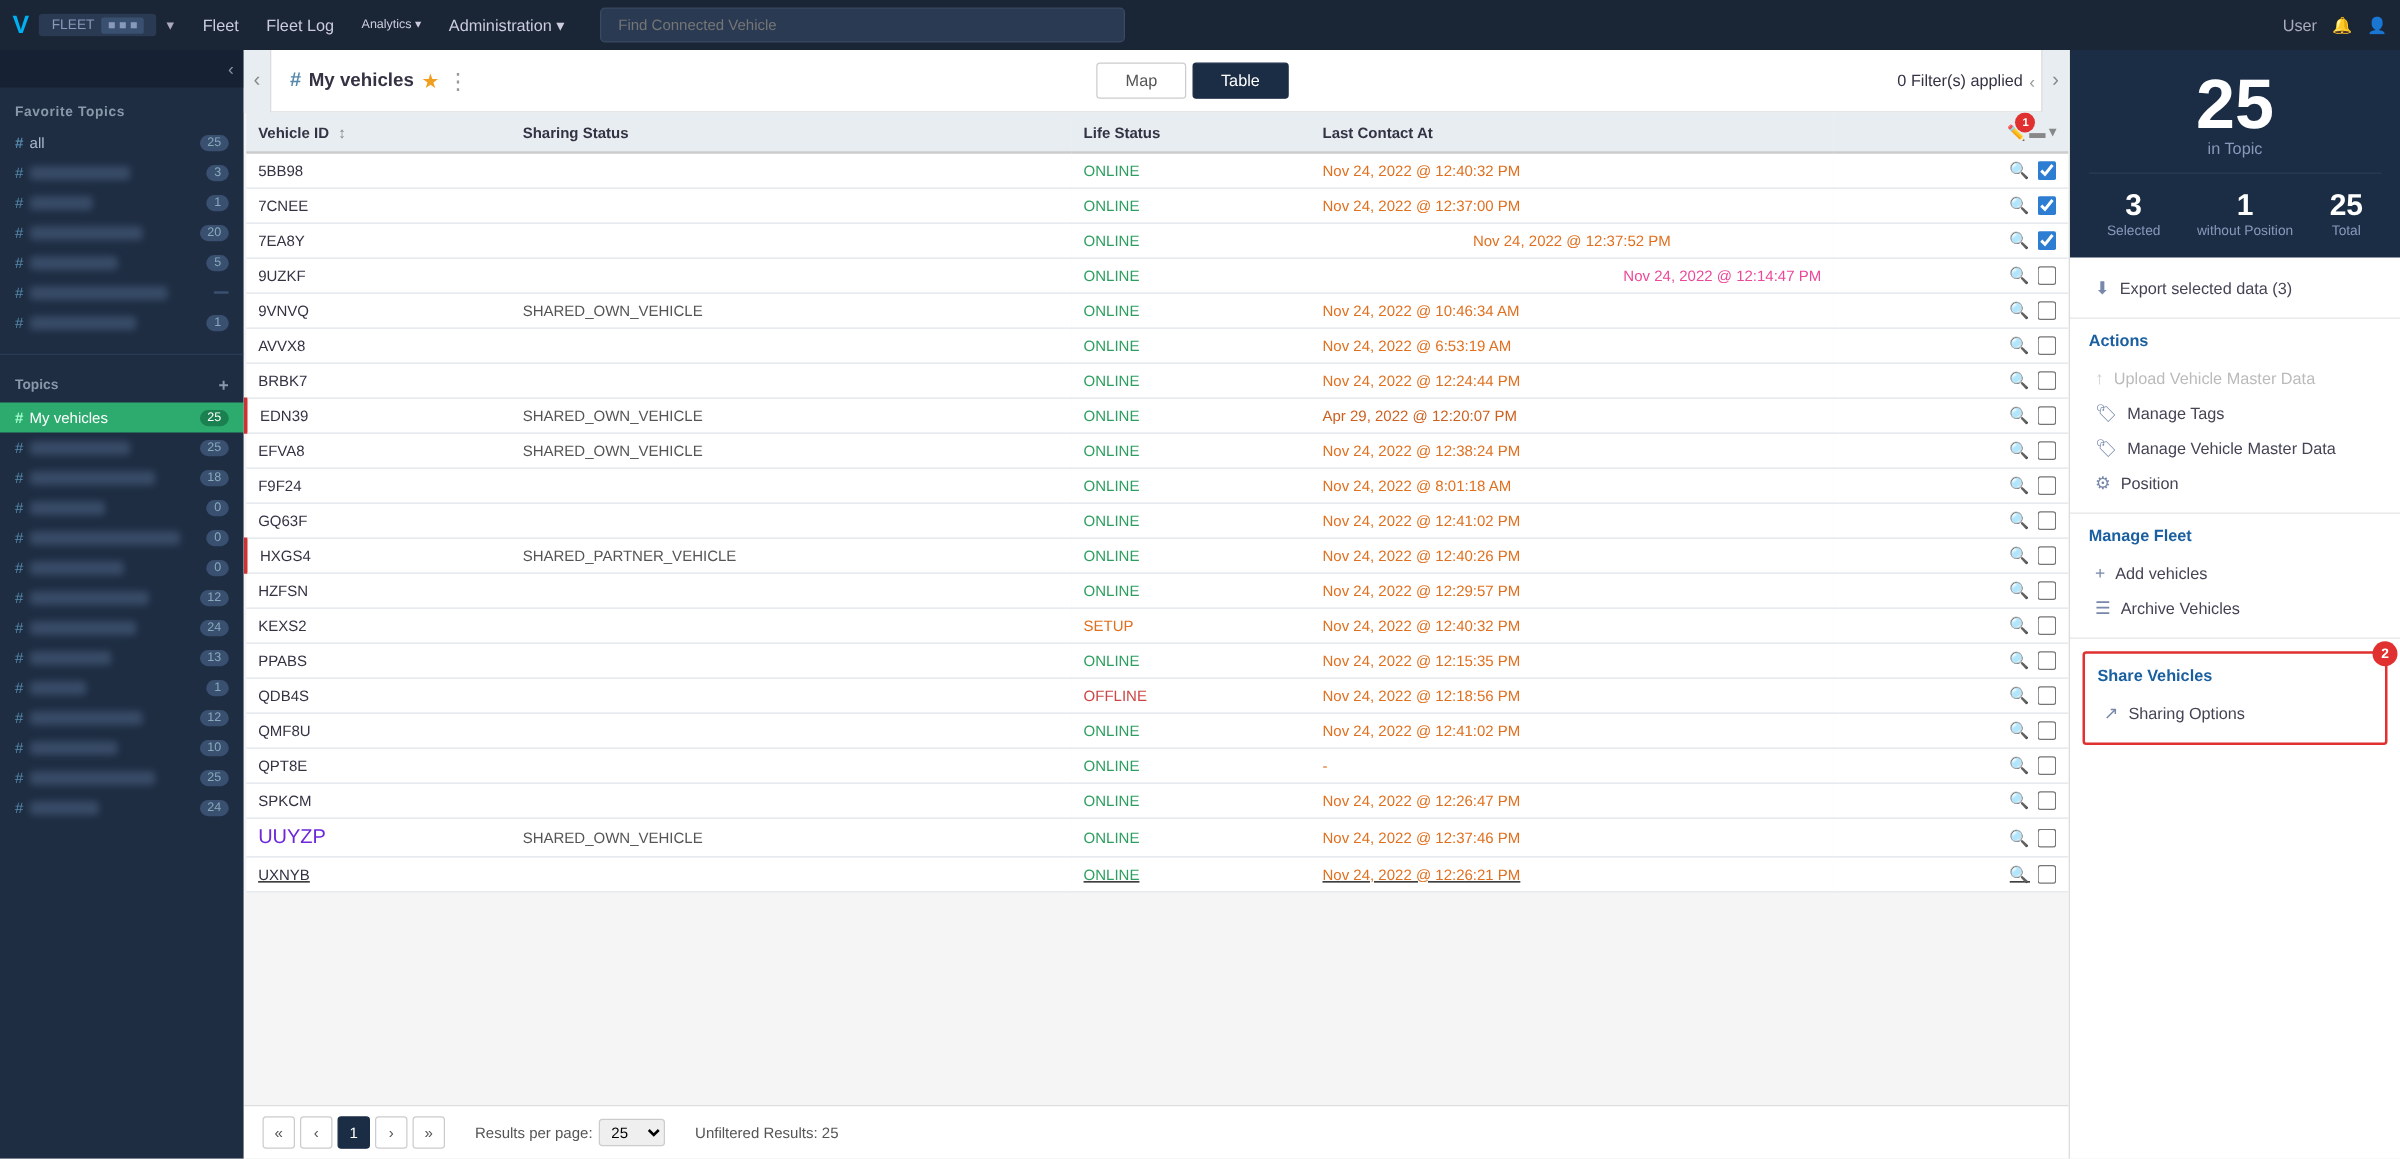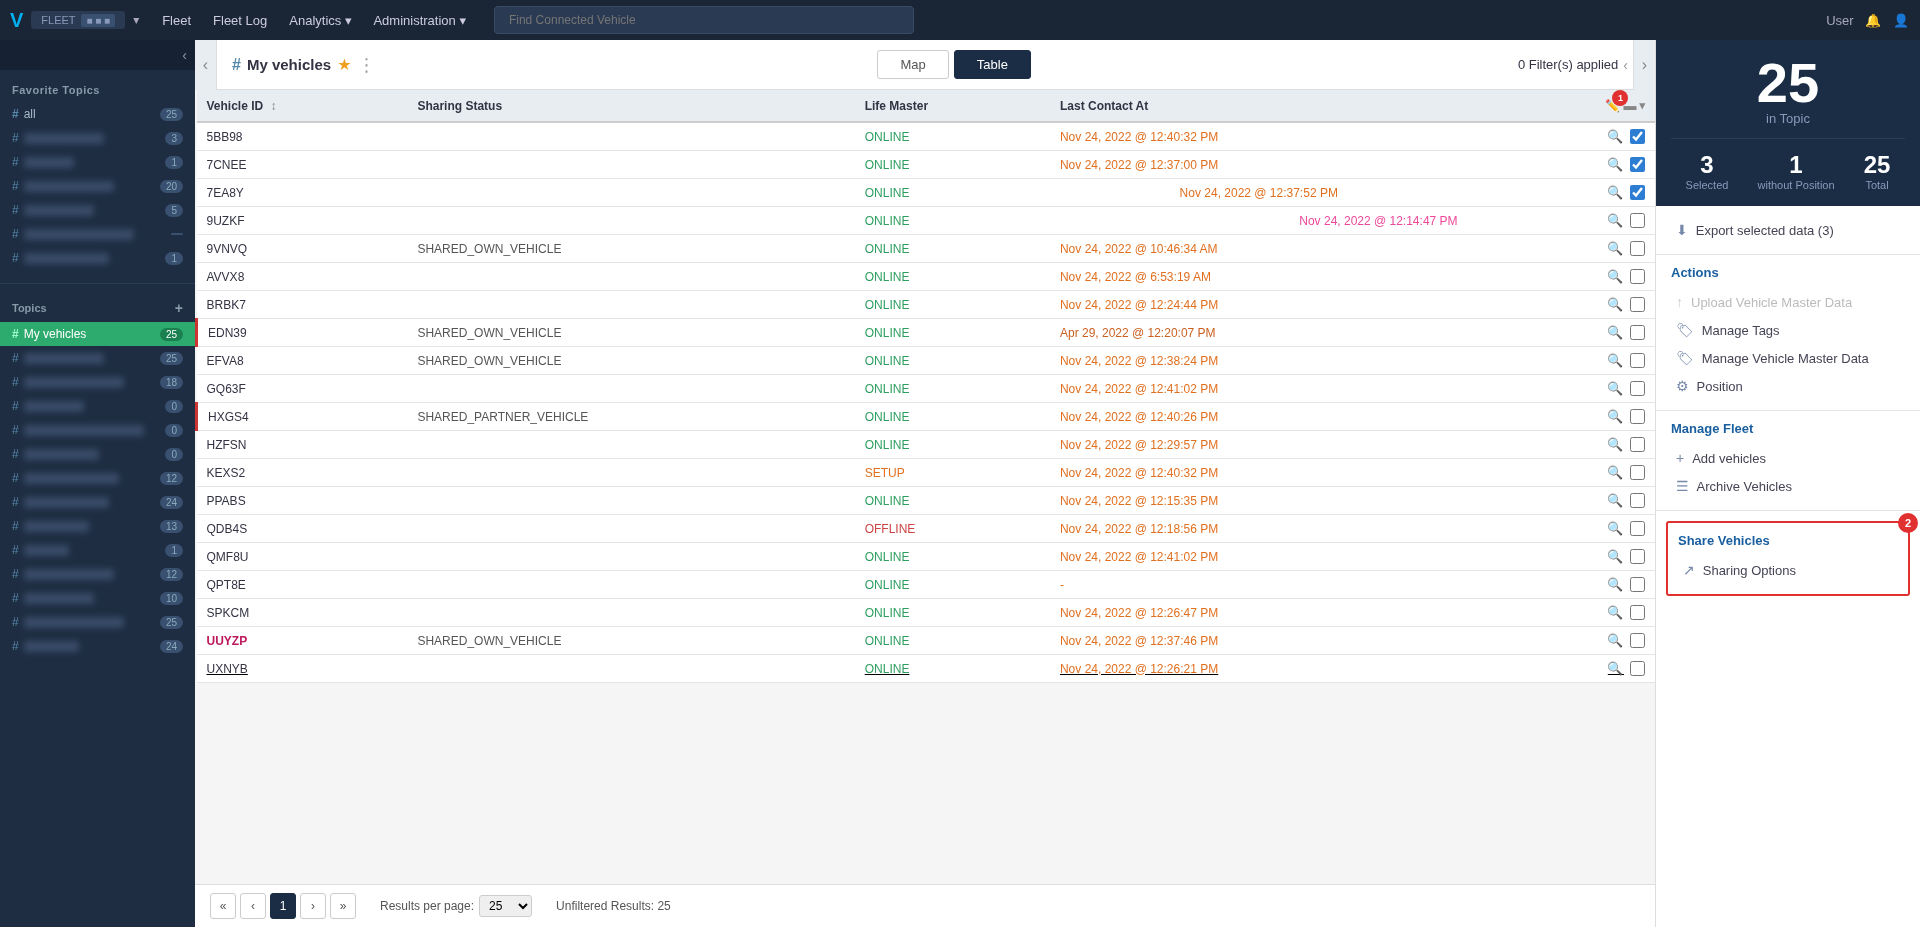--- a/index.html
+++ b/index.html
@@ -13,21 +13,21 @@
     <span style="color:#00b0f0; font-size:20px; font-weight:bold;">V</span>
   </div>
   <div style="background:#2a3a52; color:#8899bb; padding:3px 10px; border-radius:3px; font-size:11px;">
     FLEET <span style="background:#3a5070; padding:1px 5px; border-radius:2px; margin-left:3px; font-size:10px;">■ ■ ■</span>
   </div>
   <span style="color:#aab; font-size:12px; cursor:pointer;">▾</span>
 
   <nav style="display:flex; gap:2px; margin-left:5px;">
     <span style="color:#ccd; padding:5px 10px; cursor:pointer; font-size:13px;">Fleet</span>
     <span style="color:#ccd; padding:5px 10px; cursor:pointer; font-size:13px;">Fleet Log</span>
-    <span style="color:#ccd; padding:5px 10px; cursor:pointer; font-size:13px;">Analytics ▾</span>
+    <span style="color:#ccd; padding:5px 10px; cursor:pointer; font-size:10px;">Analytics ▾</span>
     <span style="color:#ccd; padding:5px 10px; cursor:pointer; font-size:13px;">Administration ▾</span>
   </nav>
 
   <div style="flex:1; max-width:420px; margin-left:10px;">
     <input type="text" style="width: 100%; padding: 6px 14px; border-radius: 4px; border: 1px solid rgb(58, 74, 98); background: rgb(42, 58, 82); color: rgb(204, 204, 221); font-size: 12px;" placeholder="Find Connected Vehicle">
   </div>
 
   <div style="margin-left:auto; display:flex; align-items:center; gap:12px; color:#aab; font-size:13px;">
     <span style="color:#aab;">User</span>
     <span style="cursor:pointer;">🔔</span>
@@ -197,21 +197,21 @@
     <div style="flex:1; overflow:hidden; display:flex; flex-direction:column;">
       <div style="overflow-y:auto; flex:1;">
         <table style="width:100%; border-collapse:collapse; font-size:12px;">
           <thead>
             <tr style="background:#e8edf2; border-bottom:2px solid #ccc;">
               <th style="padding:8px 10px; text-align:left; font-weight:600; color:#334; white-space:nowrap; cursor:pointer;">
                 <span>Vehicle ID</span>
                 <span style="margin-left:4px; color:#888;">↕</span>
               </th>
               <th style="padding:8px 10px; text-align:left; font-weight:600; color:#334; white-space:nowrap; cursor:pointer;">Sharing Status</th>
-              <th style="padding:8px 10px; text-align:left; font-weight:600; color:#334; white-space:nowrap; cursor:pointer;">Life Master</th>
+              <th style="padding:8px 10px; text-align:left; font-weight:600; color:#334; white-space:nowrap; cursor:pointer;">Life Status</th>
               <th style="padding:8px 10px; text-align:left; font-weight:600; color:#334; white-space:nowrap; cursor:pointer;">Last Contact At</th>
               <th style="padding:8px 10px; text-align:right; white-space:nowrap; min-width:80px;">
                 <div style="display:flex; align-items:center; justify-content:flex-end; gap:3px; position:relative;">
                   <span style="color:#888; font-size:12px; cursor:pointer;">✏️</span>
                   <div style="position:relative; display:inline-block;">
                     <span style="position:absolute; top:-8px; right:8px; width:16px; height:16px; background:#e03030; color:white; border-radius:50%; font-size:9px; display:flex; align-items:center; justify-content:center; font-weight:bold;">1</span>
                     <span style="color:#888; font-size:13px; cursor:pointer;">▬</span>
                   </div>
                   <span style="color:#888; font-size:11px; cursor:pointer;">▾</span>
                 </div>
@@ -321,20 +321,32 @@
                 <td style="padding: 6px 10px; color: rgb(45, 158, 95); font-size: 12px; font-weight: 500;">ONLINE</td>
                 <td style="padding: 6px 10px; color: rgb(224, 112, 32); font-size: 12px;">Nov 24, 2022 @ 12:38:24 PM</td>
                 <td style="padding: 6px 10px; text-align: right; white-space: nowrap;">
                   <div style="display: flex; align-items: center; justify-content: flex-end; gap: 6px;">
                     <span style="color: rgb(187, 187, 187); cursor: pointer; font-size: 13px;">🔍</span>
                     <input type="checkbox" style="width: 15px; height: 15px; cursor: pointer; accent-color: rgb(45, 125, 210);">
                   </div>
                 </td>
               </tr>
               <tr style="border-bottom: 1px solid rgb(224, 229, 234); background: white;">
+                <td style="padding: 6px 10px; color: rgb(51, 51, 68); font-size: 12px; font-weight: 500;">F9F24</td>
+                <td style="padding: 6px 10px; color: rgb(85, 85, 85); font-size: 12px;"></td>
+                <td style="padding: 6px 10px; color: rgb(45, 158, 95); font-size: 12px; font-weight: 500;">ONLINE</td>
+                <td style="padding: 6px 10px; color: rgb(224, 112, 32); font-size: 12px;">Nov 24, 2022 @ 8:01:18 AM</td>
+                <td style="padding: 6px 10px; text-align: right; white-space: nowrap;">
+                  <div style="display: flex; align-items: center; justify-content: flex-end; gap: 6px;">
+                    <span style="color: rgb(187, 187, 187); cursor: pointer; font-size: 13px;">🔍</span>
+                    <input type="checkbox" style="width: 15px; height: 15px; cursor: pointer; accent-color: rgb(45, 125, 210);">
+                  </div>
+                </td>
+              </tr>
+              <tr style="border-bottom: 1px solid rgb(224, 229, 234); background: white;">
                 <td style="padding: 6px 10px; color: rgb(51, 51, 68); font-size: 12px; font-weight: 500;">GQ63F</td>
                 <td style="padding: 6px 10px; color: rgb(85, 85, 85); font-size: 12px;"></td>
                 <td style="padding: 6px 10px; color: rgb(45, 158, 95); font-size: 12px; font-weight: 500;">ONLINE</td>
                 <td style="padding: 6px 10px; color: rgb(224, 112, 32); font-size: 12px;">Nov 24, 2022 @ 12:41:02 PM</td>
                 <td style="padding: 6px 10px; text-align: right; white-space: nowrap;">
                   <div style="display: flex; align-items: center; justify-content: flex-end; gap: 6px;">
                     <span style="color: rgb(187, 187, 187); cursor: pointer; font-size: 13px;">🔍</span>
                     <input type="checkbox" style="width: 15px; height: 15px; cursor: pointer; accent-color: rgb(45, 125, 210);">
                   </div>
                 </td>
@@ -429,21 +441,21 @@
                 <td style="padding: 6px 10px; color: rgb(45, 158, 95); font-size: 12px; font-weight: 500;">ONLINE</td>
                 <td style="padding: 6px 10px; color: rgb(224, 112, 32); font-size: 12px;">Nov 24, 2022 @ 12:26:47 PM</td>
                 <td style="padding: 6px 10px; text-align: right; white-space: nowrap;">
                   <div style="display: flex; align-items: center; justify-content: flex-end; gap: 6px;">
                     <span style="color: rgb(187, 187, 187); cursor: pointer; font-size: 13px;">🔍</span>
                     <input type="checkbox" style="width: 15px; height: 15px; cursor: pointer; accent-color: rgb(45, 125, 210);">
                   </div>
                 </td>
               </tr>
               <tr style="border-bottom: 1px solid rgb(224, 229, 234); background: white;">
-                <td style="padding: 6px 10px; color: #be185d; font-size: 12px; font-weight: 700;">UUYZP</td>
+                <td style="padding: 6px 10px; color: #6d28d9; font-size: 16px; font-weight: 400;">UUYZP</td>
                 <td style="padding: 6px 10px; color: rgb(85, 85, 85); font-size: 12px;">SHARED_OWN_VEHICLE</td>
                 <td style="padding: 6px 10px; color: rgb(45, 158, 95); font-size: 12px; font-weight: 500;">ONLINE</td>
                 <td style="padding: 6px 10px; color: rgb(224, 112, 32); font-size: 12px;">Nov 24, 2022 @ 12:37:46 PM</td>
                 <td style="padding: 6px 10px; text-align: right; white-space: nowrap;">
                   <div style="display: flex; align-items: center; justify-content: flex-end; gap: 6px;">
                     <span style="color: rgb(187, 187, 187); cursor: pointer; font-size: 13px;">🔍</span>
                     <input type="checkbox" style="width: 15px; height: 15px; cursor: pointer; accent-color: rgb(45, 125, 210);">
                   </div>
                 </td>
               </tr>

